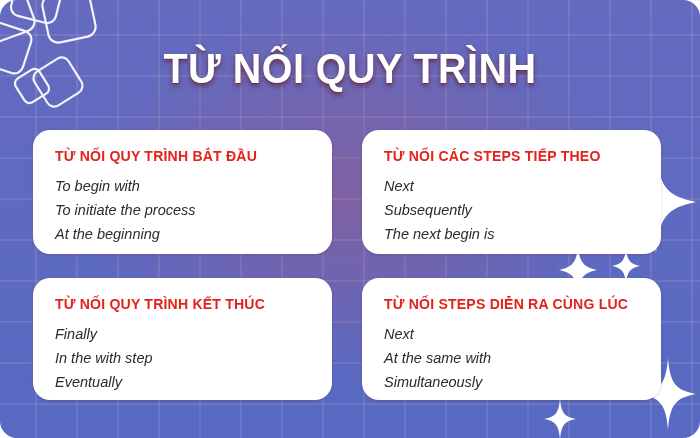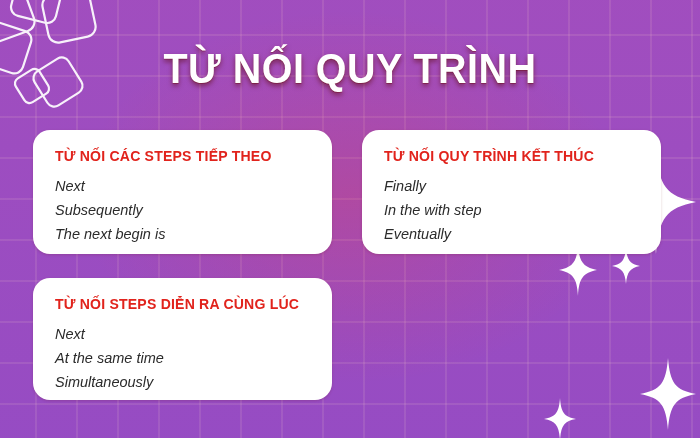--- a/index.html
+++ b/index.html
@@ -12,21 +12,22 @@
     overflow: hidden;
     font-family: "Liberation Sans", sans-serif;
     background: #ffffff;
   }
 
   #poster {
     position: relative;
     width: 700px;
     height: 438px;
     overflow: hidden;
-    background-color: #8b5cf6;
+    background-color: #3b82f6;
+    border-radius: 17px;
   }
 
   
   .grid-layer {
     position: absolute;
     inset: 0;
     background-image:
       linear-gradient(to right, rgba(255,255,255,0.13) 1.5px, transparent 1.5px),
       linear-gradient(to bottom, rgba(255,255,255,0.13) 1.5px, transparent 1.5px);
     background-size: 41px 41px;
@@ -162,20 +163,28 @@
         <path d="M106 248 C107 260 110 264 120 266 C110 268 107 272 106 284 C105 272 102 268 92 266 C102 264 105 260 106 248 Z"></path>
         <path d="M40 398 C41 412 44 417 56 419 C44 421 41 426 40 440 C39 426 36 421 24 419 C36 417 39 412 40 398 Z"></path>
       </g>
     </svg>
   </div>
 
   <div class="title">TỪ NỐI QUY TRÌNH</div>
 
   <div class="cards">
 
+    <div class="card">
+      <div class="card-title">TỪ NỐI QUY TRÌNH BẮT ĐẦU</div>
+      <ul class="card-list">
+        <li>To begin with</li>
+        <li>To initiate the process</li>
+        <li>At the beginning</li>
+      </ul>
+    </div>
 
     <div class="card">
       <div class="card-title">TỪ NỐI CÁC STEPS TIẾP THEO</div>
       <ul class="card-list">
         <li>Next</li>
         <li>Subsequently</li>
         <li>The next begin is</li>
       </ul>
     </div>
 
@@ -185,19 +194,19 @@
         <li>Finally</li>
         <li>In the with step</li>
         <li>Eventually</li>
       </ul>
     </div>
 
     <div class="card">
       <div class="card-title">TỪ NỐI STEPS DIỄN RA CÙNG LÚC</div>
       <ul class="card-list">
         <li>Next</li>
-        <li>At the same time</li>
+        <li>At the same with</li>
         <li>Simultaneously</li>
       </ul>
     </div>
 
   </div>
 </div>
 
 </body></html>

